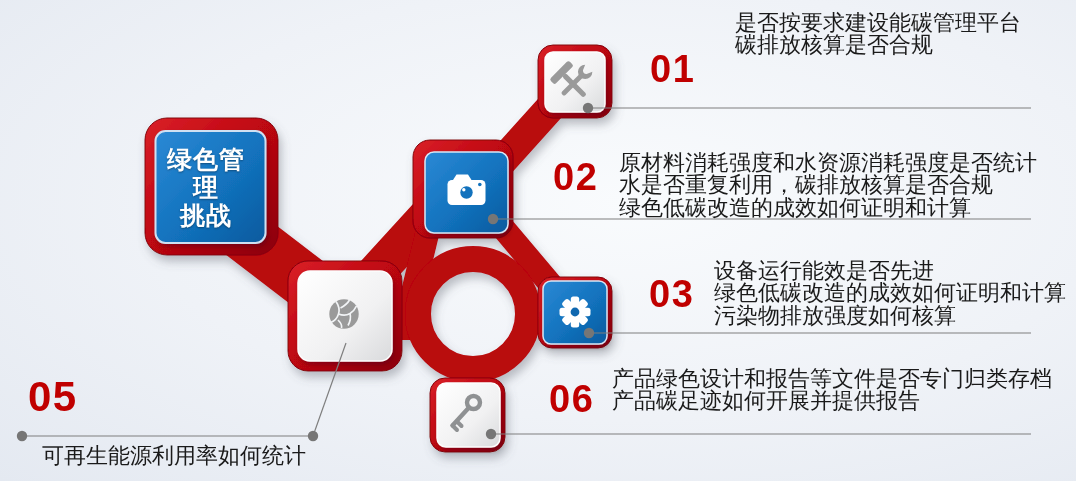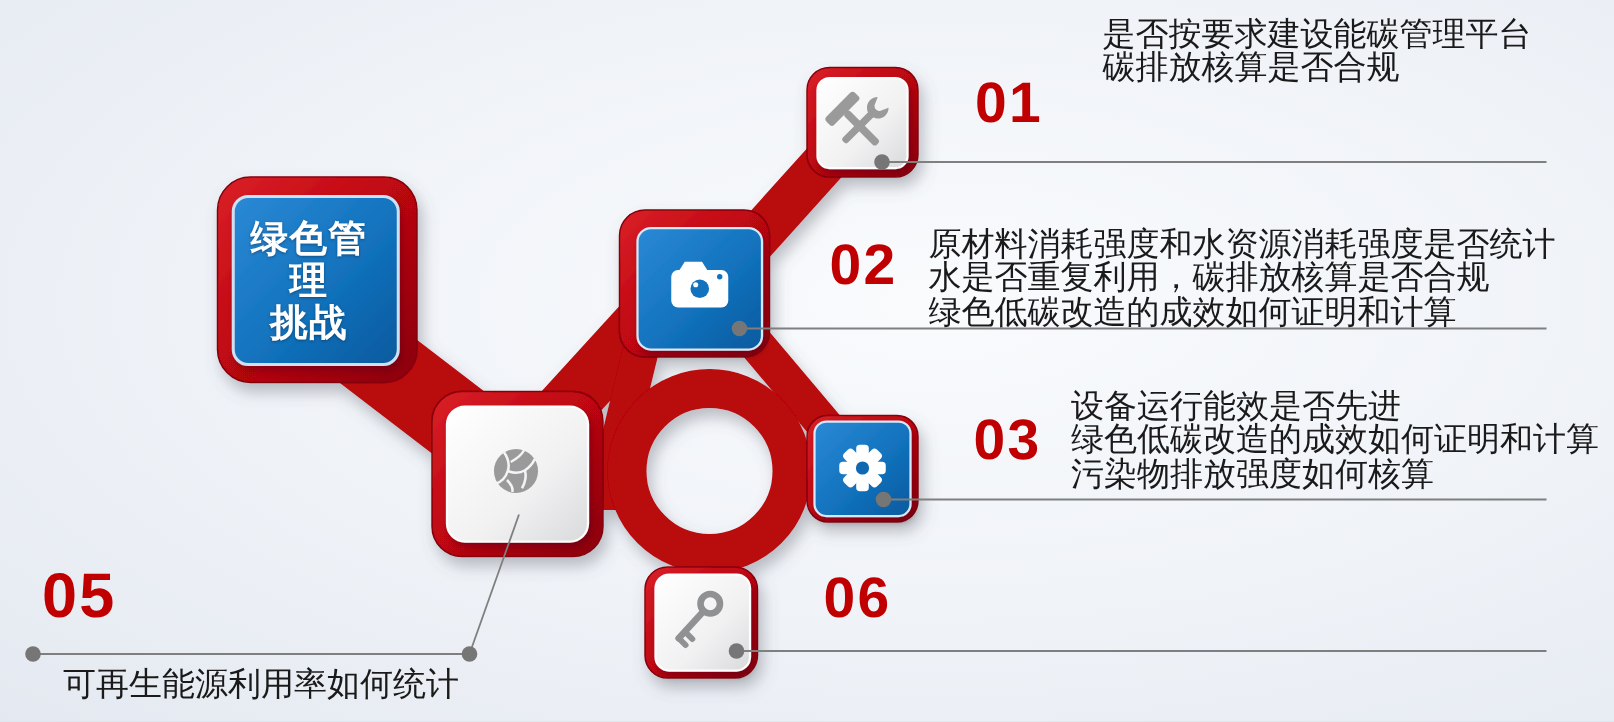--- a/index.html
+++ b/index.html
@@ -180,19 +180,23 @@
     <div>水是否重复利用，碳排放核算是否合规</div>
     <div>绿色低碳改造的成效如何证明和计算</div>
   </div>
 
   <div class="tblock" style="left:714px;top:260px">
     <div>设备运行能效是否先进</div>
     <div>绿色低碳改造的成效如何证明和计算</div>
     <div>污染物排放强度如何核算</div>
   </div>
 
+  <div class="tblock" style="left:612px;top:368px">
+    <div>产品绿色设计和报告等文件是否专门归类存档</div>
+    <div>产品碳足迹如何开展并提供报告</div>
+  </div>
 
   <div class="tblock" style="left:42px;top:445px">
     <div>可再生能源利用率如何统计</div>
   </div>
 
 </div>
 </div>
 
 </body></html>

